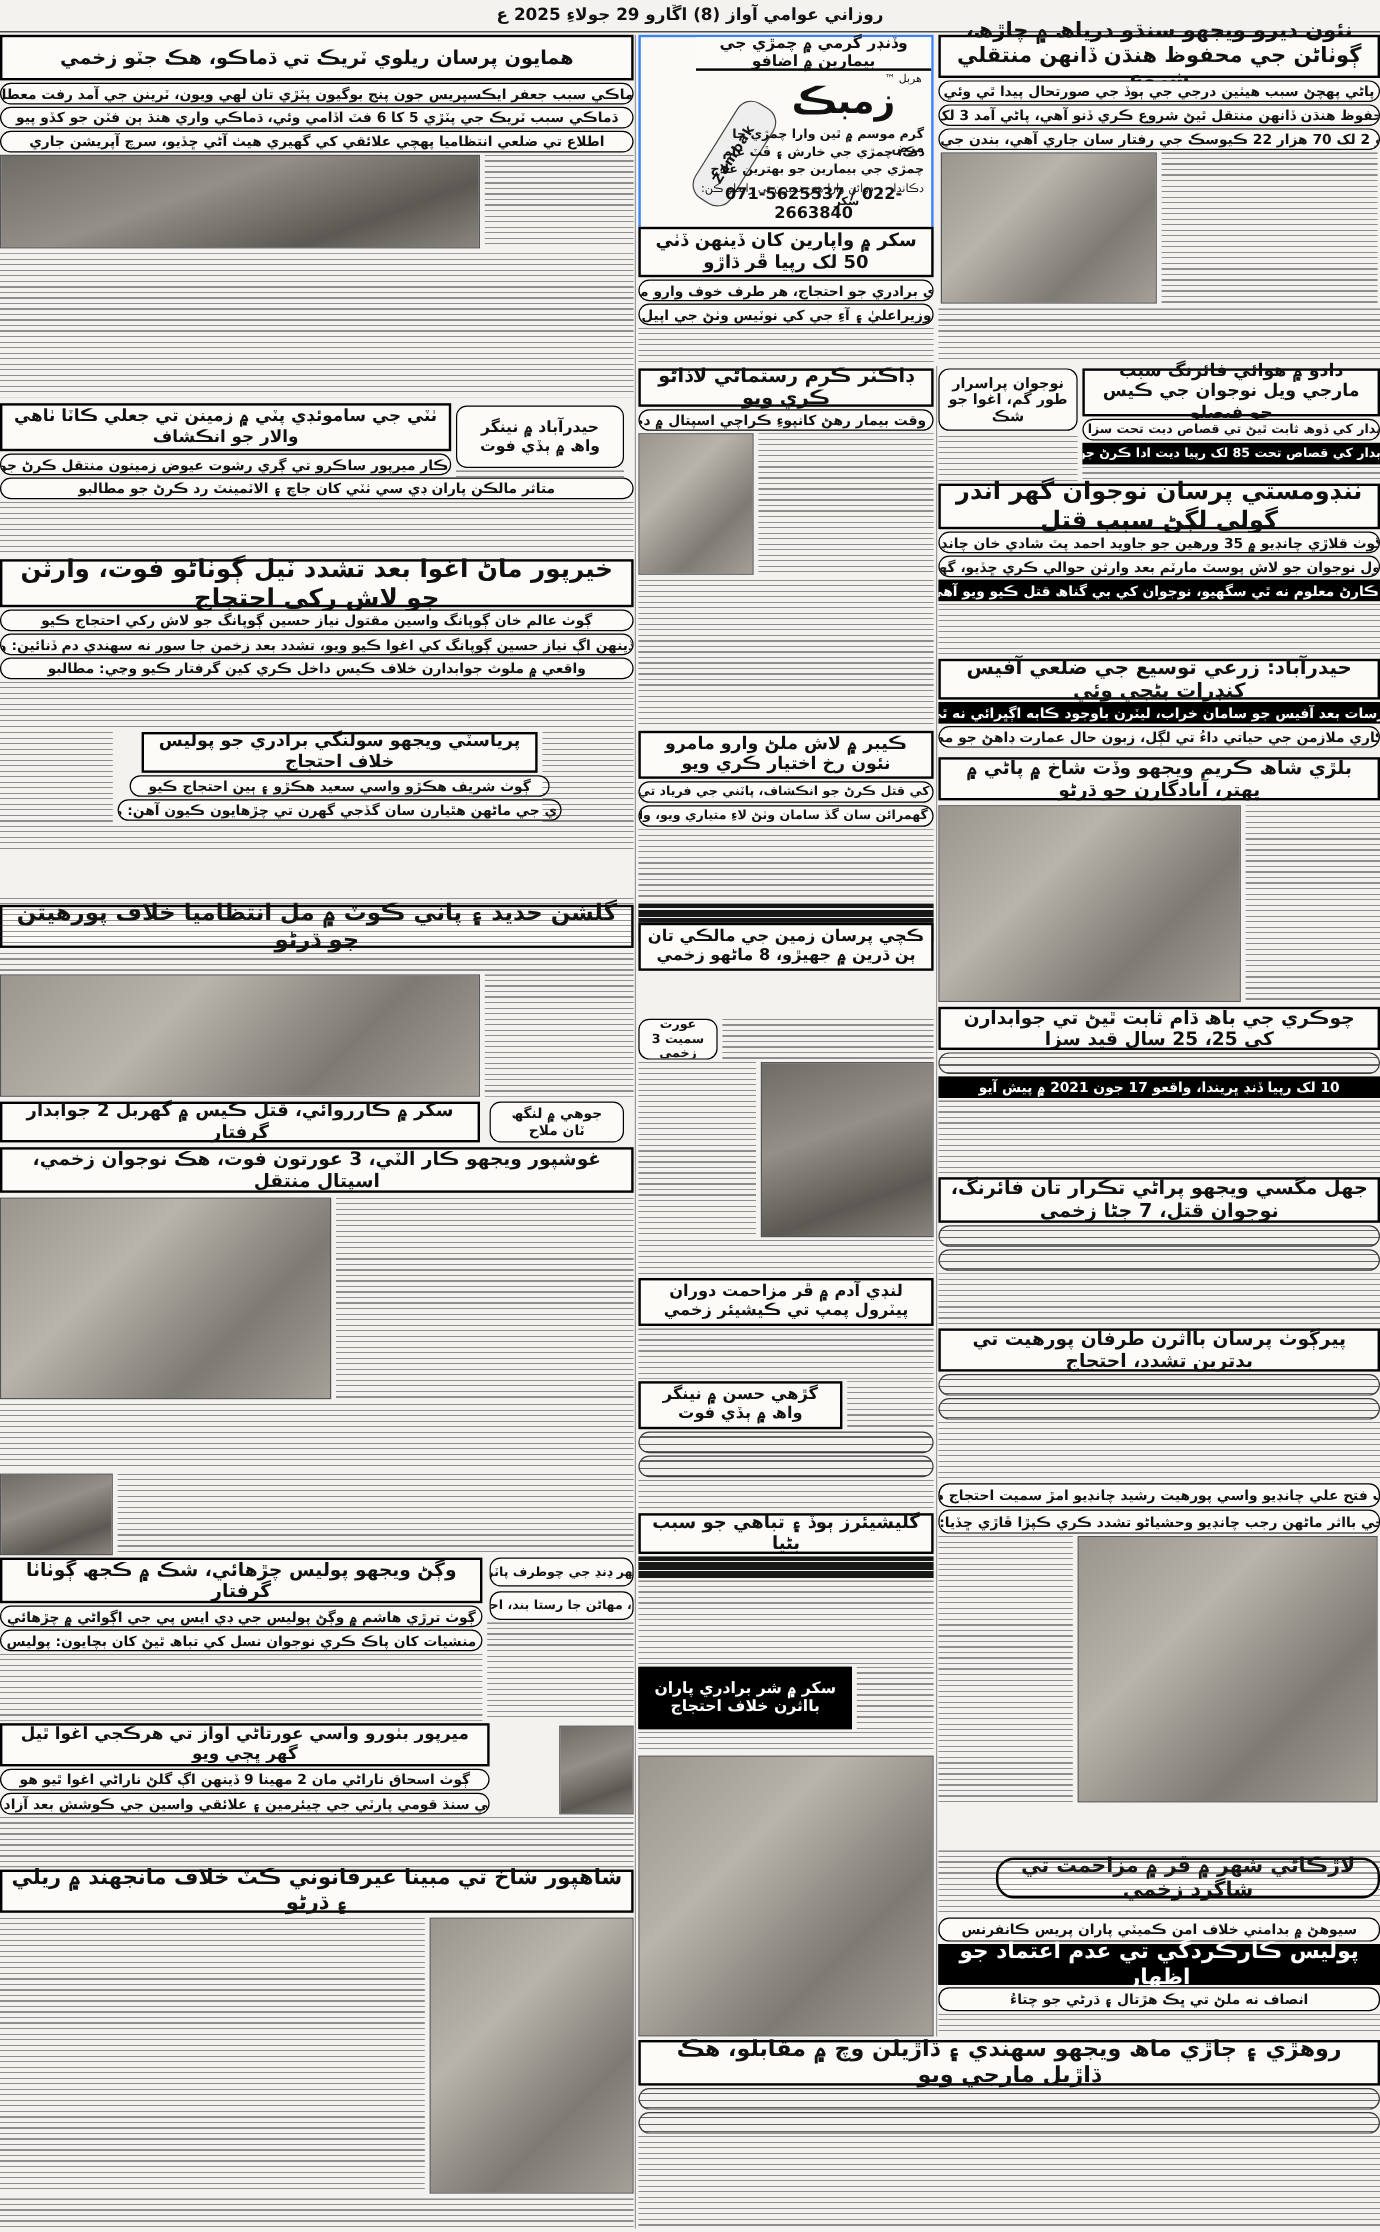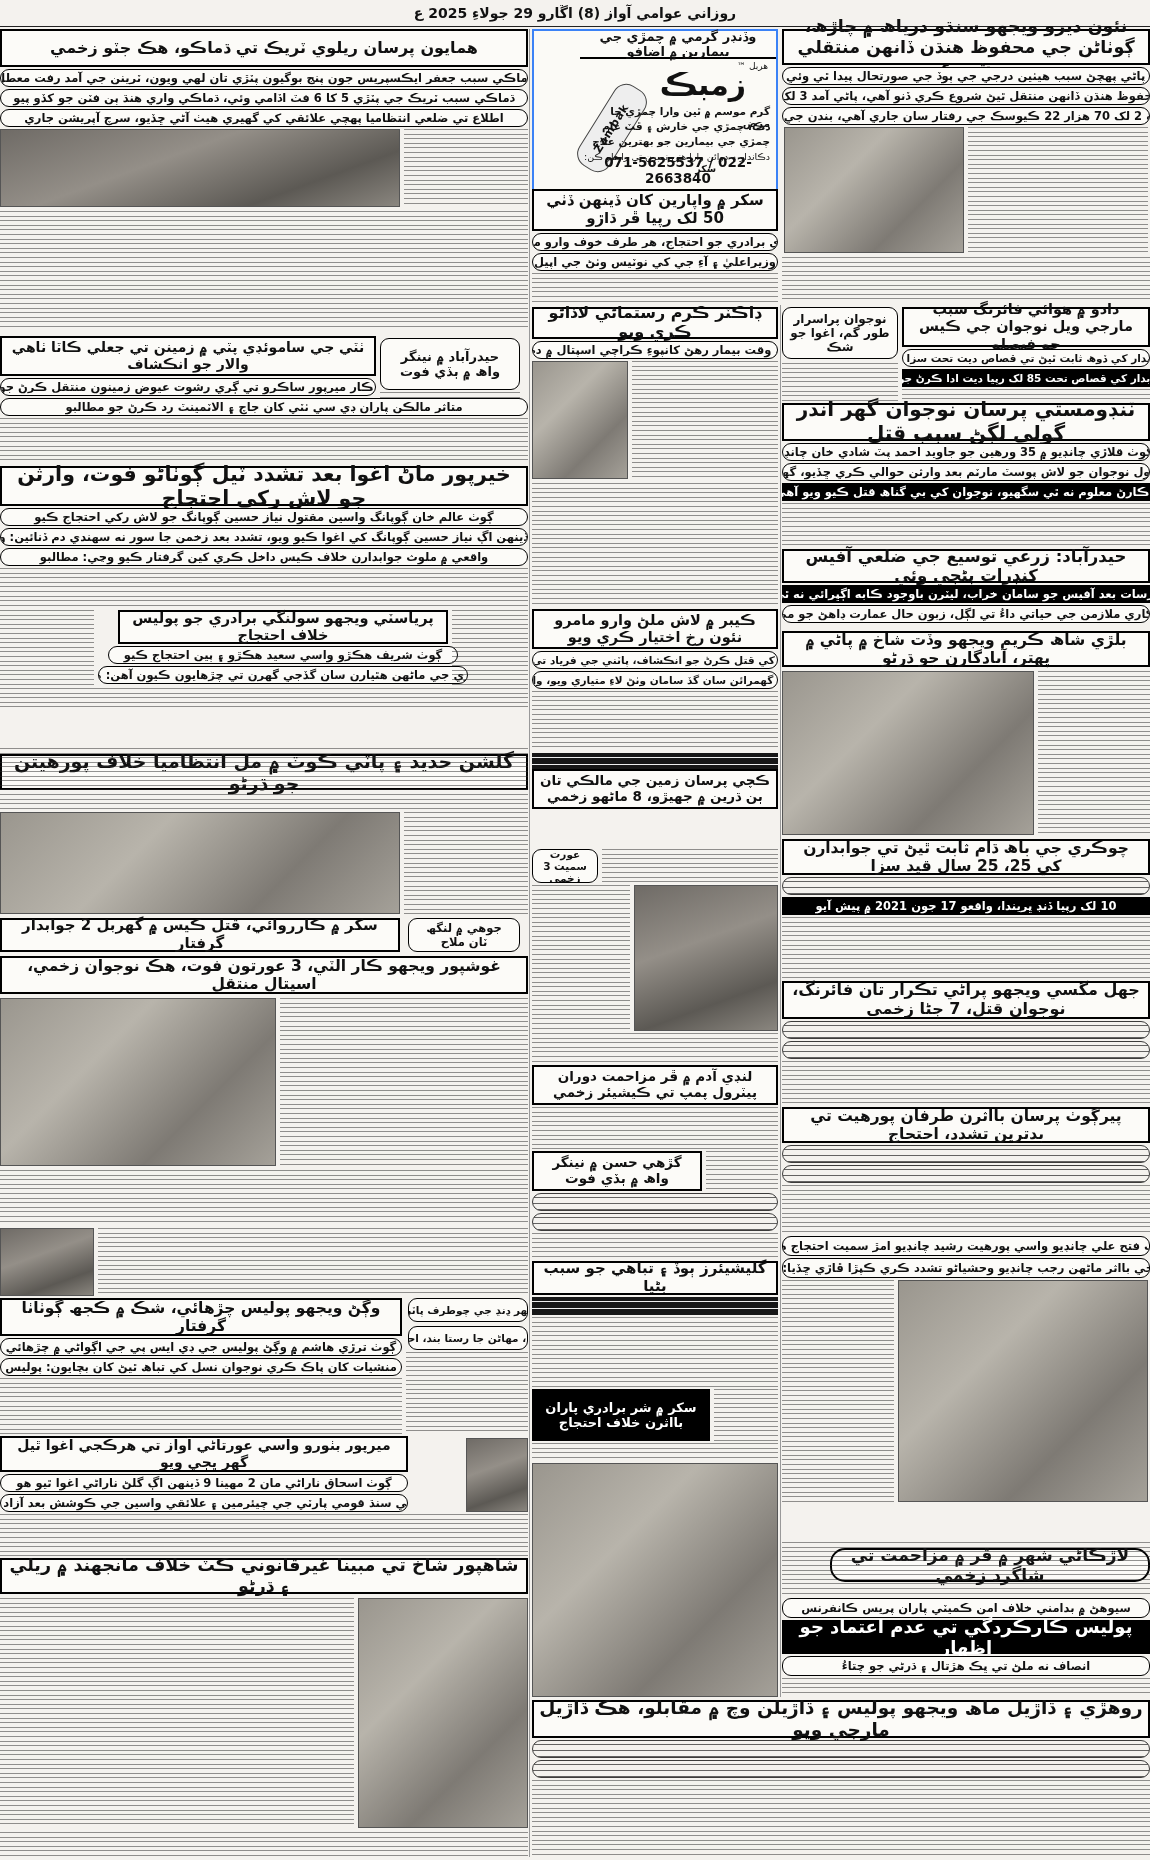--- a/index.html
+++ b/index.html
@@ -193,21 +193,21 @@
     </div>
   <div class="abs hl-black" style="right:0;top:1620px;width:368px;height:34px;font-size:18px;">
       <span>پوليس ڪارڪردگي تي عدم اعتماد جو اظهار</span>
     </div>
   <div class="abs sub" style="right:0;top:1656px;width:368px;height:20px;">
       <span>انصاف نه ملڻ تي ڀڪ هڙتال ۽ ڌرڻي جو چتاءُ</span>
     </div>
   <div class="abs ft" style="right:0;top:1678px;width:368px;height:18px;"></div>
 
   <div class="abs hl" style="right:0;top:1700px;width:618px;height:38px;font-size:18.5px;">
-      <span>روهڙي ۽ ڌاڙيل ماھ ويجهو پوليس ۽ ڌاڙيلن وچ ۾ مقابلو، هڪ ڌاڙيل مارجي ويو</span>
+      <span>روهڙي ۽ ڄاڙي ماھ ويجهو سهندي ۽ ڌاڙيلن وچ ۾ مقابلو، هڪ ڌاڙيل مارجي ويو</span>
     </div>
   <div class="abs ft-sub" style="right:0;top:1740px;width:618px;height:18px;"></div>
   <div class="abs ft-sub" style="right:0;top:1760px;width:618px;height:18px;"></div>
   <div class="abs ft" style="right:0;top:1780px;width:618px;height:76px;"></div>
 
   <div class="abs hl" style="right:372px;top:609px;width:246px;height:40px;font-size:14.5px;">
       <span>ڪيبر ۾ لاش ملڻ وارو مامرو نئون رخ اختيار ڪري ويو</span>
     </div>
   <div class="abs sub" style="right:372px;top:651px;width:246px;height:18px;font-size:10.5px;">
       <span>چترو ڪوسو کي قتل ڪرڻ جو انڪشاف، پاٽني جي فرياد تي ڪيس داخل</span>

